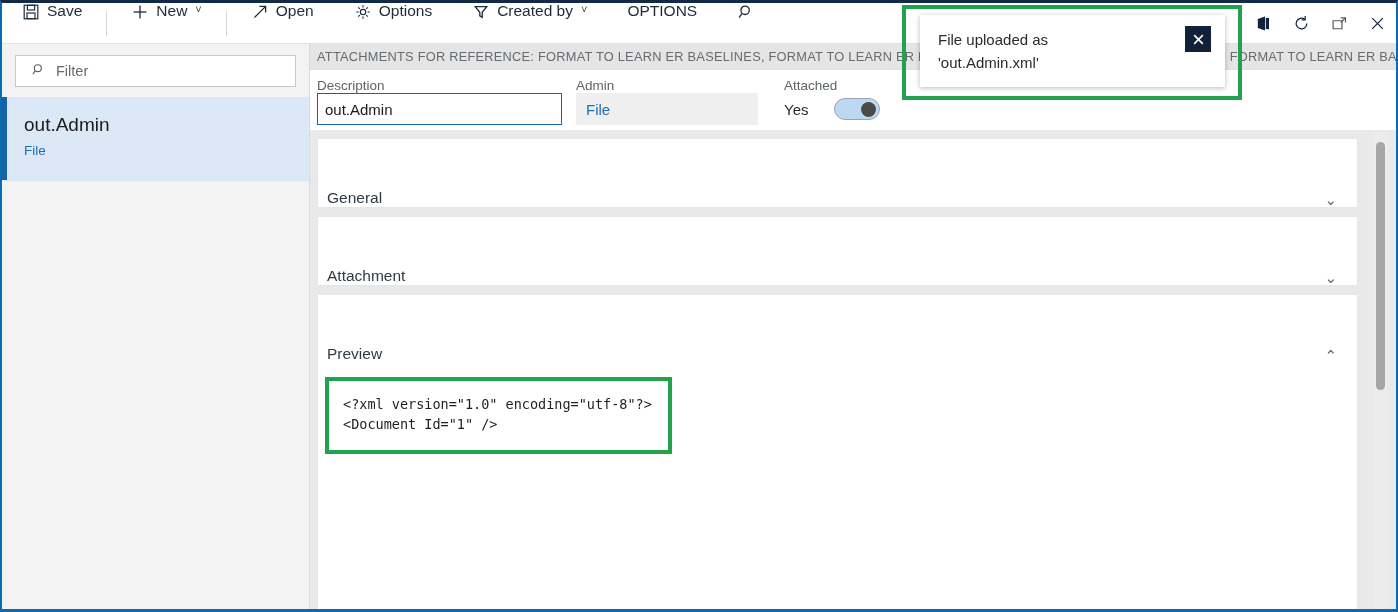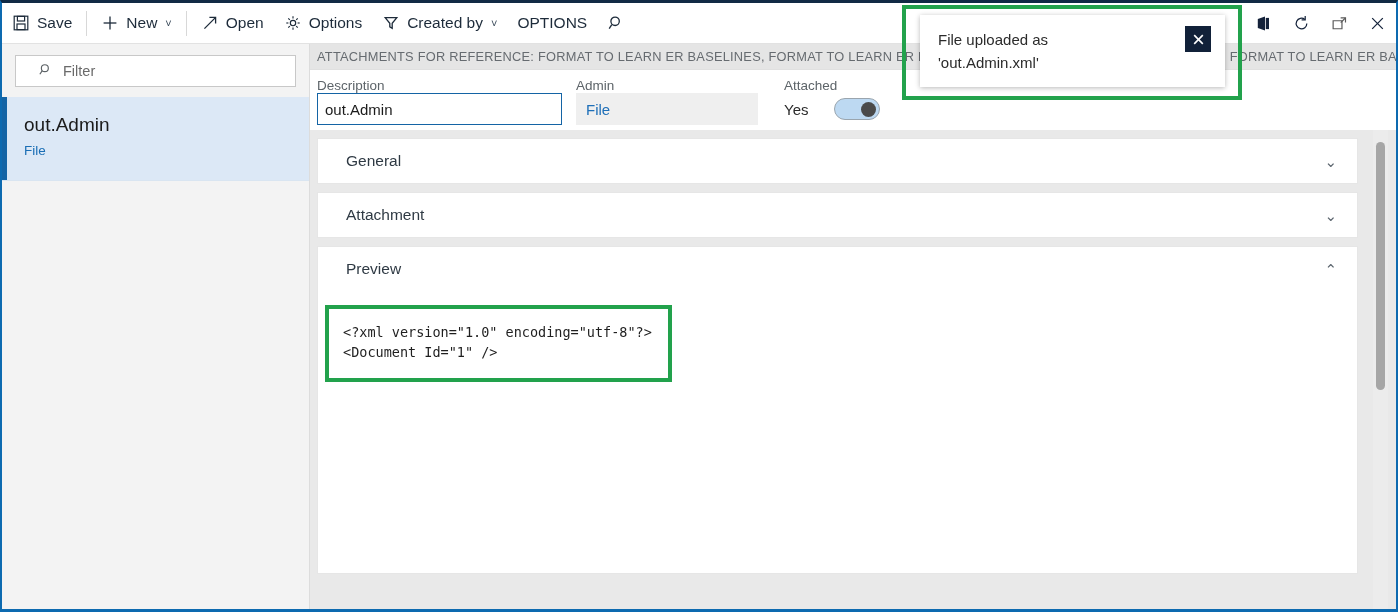--- a/index.html
+++ b/index.html
@@ -26,22 +26,22 @@
 
   
   #toolbar {
     height: 41px; flex: 0 0 41px;
     background: #ffffff;
     border-bottom: 1px solid #e2e2e2;
     display: flex; align-items: center;
     position: relative;
   }
   .tb-item {
-    display: flex; align-items: center; gap: 7px;
-    height: 40px; padding: 0 10px;
+    display: flex; align-items: flex-start; gap: 7px;
+    height: 40px; padding: 0 20px;
     font-size: 15.5px; color: #1d2b3a;
     cursor: pointer; white-space: nowrap;
   }
   .tb-label { line-height: 1; }
   .tb-caret { font-size: 11px; color: #3a4a5a; margin-left: 1px; }
   .tb-sep { width: 1px; height: 25px; background: #d8d8d8; margin: 0 4px; }
   .tb-ico { width: 18px; height: 18px; display: block; }
   .tb-ico svg { display: block; }
   #toolbar-spacer { flex: 1 1 auto; }
   .winctl {
@@ -58,21 +58,21 @@
     width: 308px; flex: 0 0 308px;
     background: #f3f3f3;
     border-right: 1px solid #dcdcdc;
     display: flex; flex-direction: column;
   }
   #filter-wrap { padding: 11px 13px 10px 13px; }
   #filter-box {
     height: 32px; background: #ffffff;
     border: 1px solid #c8c8c8;
     display: flex; align-items: center; gap: 8px;
-    padding: 0 22px;
+    padding: 0 15px;
   }
   #filter-input {
     border: 0; outline: 0; background: transparent;
     font-family: "Liberation Sans", sans-serif;
     font-size: 14.5px; color: #555; width: 100%;
   }
   #filter-input::placeholder { color: #6a6a6a; opacity: 1; }
   #list { flex: 1 1 auto; }
   .list-item {
     position: relative;
@@ -150,22 +150,22 @@
     padding: 8px 38px 0 7px;
     position: relative;
     overflow: hidden;
   }
   .acc {
     background: #ffffff;
     border: 1px solid #e6e6e6;
     margin-bottom: 8px;
   }
   .acc-head {
-    height: 44px; display: flex; align-items: center;
-    padding: 0 20px 0 28px; cursor: pointer;
+    height: 68px; display: flex; align-items: flex-end;
+    padding: 0 20px 0 9px; cursor: pointer;
     justify-content: space-between;
   }
   .acc-title { font-size: 15.5px; color: #2f3a44; }
   .acc-chev { font-size: 15px; color: #59636c; line-height: 1; }
   .acc-body { background: #ffffff; }
   #preview-body {
     padding: 14px 12px 0 7px;
     height: 282px;
   }
   #xml-box {

